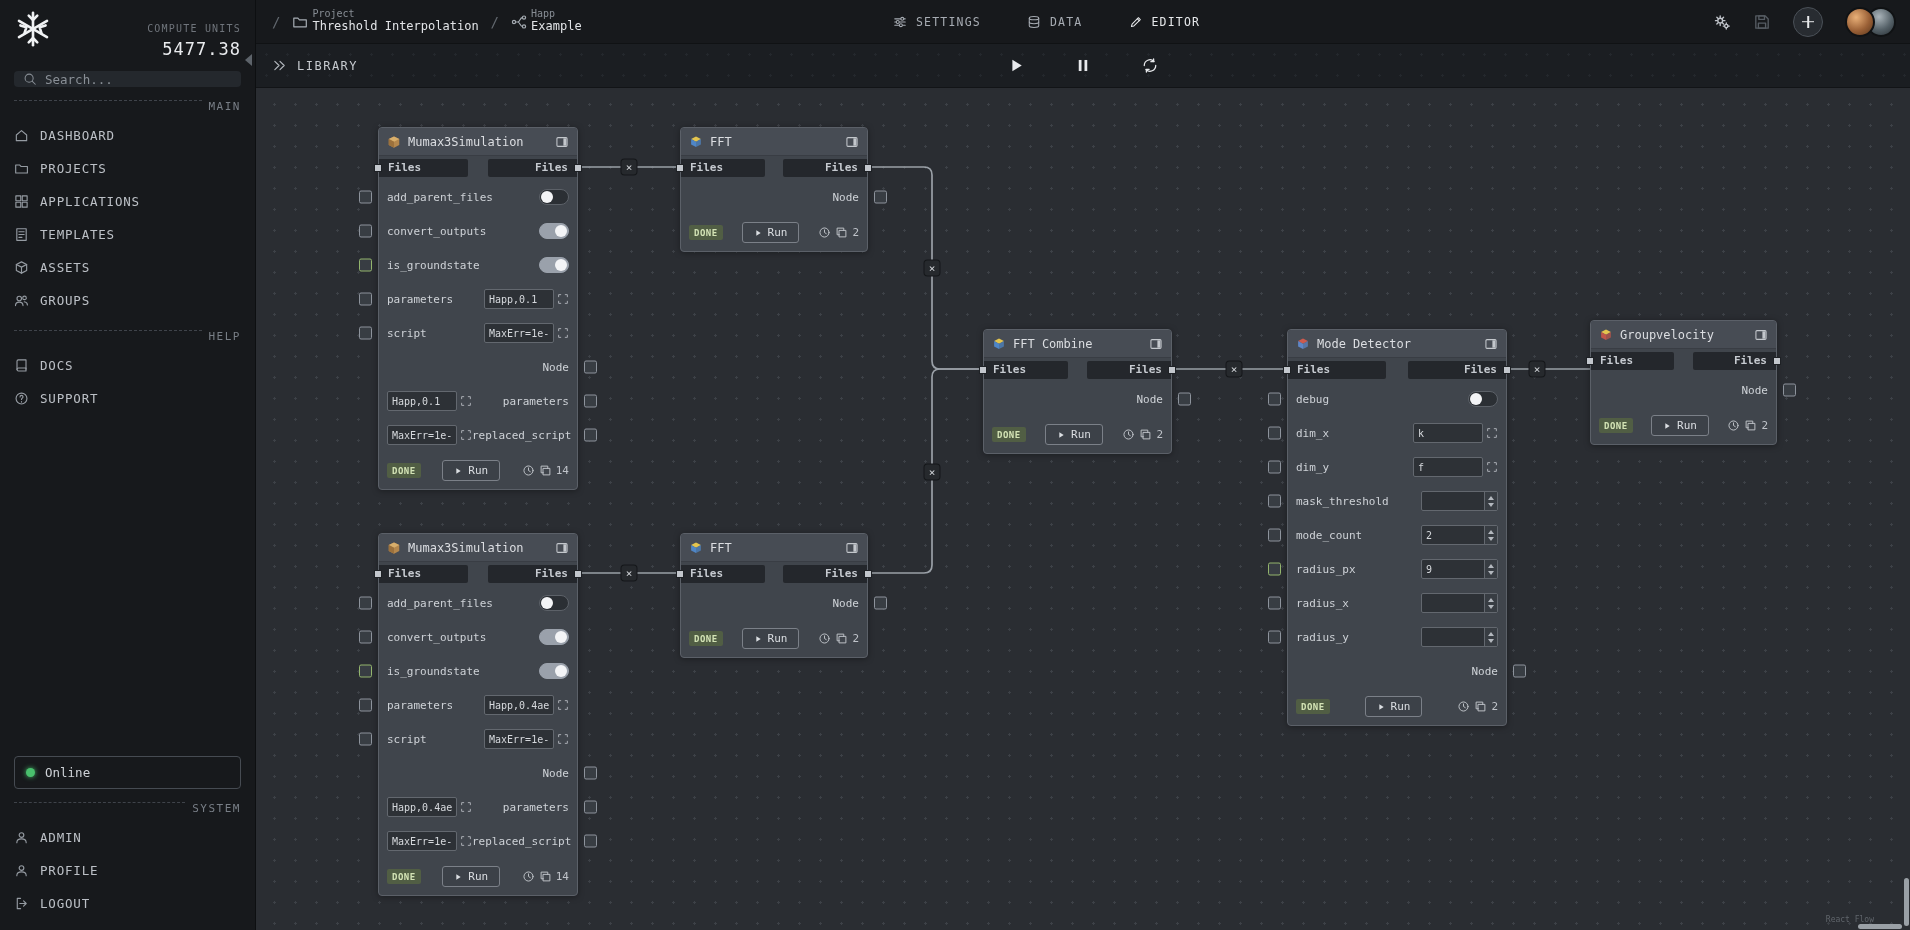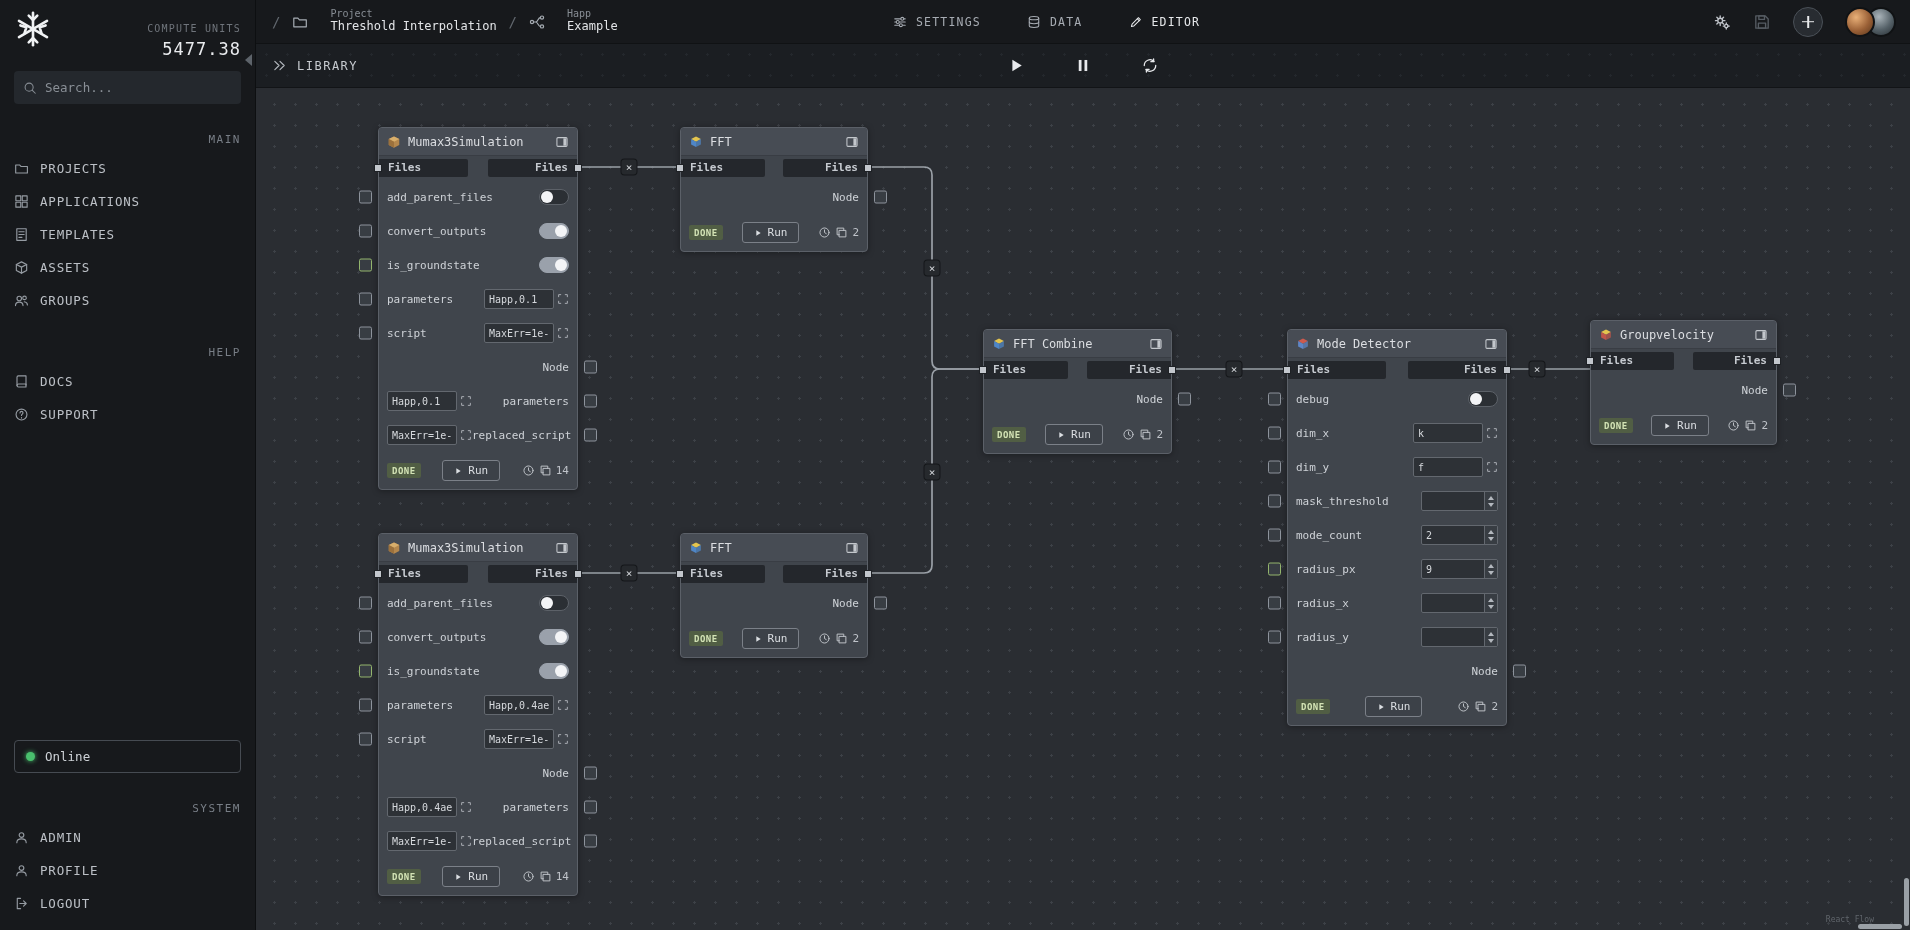--- a/index.html
+++ b/index.html
@@ -7,39 +7,39 @@
 .app{display:flex;width:100%;height:100%;}
 
 .sidebar{width:256px;flex:none;background:#17191c;border-right:1px solid #0d0f11;display:flex;flex-direction:column;position:relative;}
 .sb-top{display:flex;justify-content:space-between;align-items:flex-start;padding:10px 14px 2px;}
 .logo-slot svg{width:38px;height:38px;stroke-width:1.1px;}
 .logo-slot{color:#f0f2f4;display:block;}
 .cu{text-align:right;}
 .cu-label{font-size:10px;color:#6f747b;letter-spacing:1.2px;margin-top:13px;}
 .cu-value{font-size:17px;color:#e9ebee;letter-spacing:1px;margin-top:5px;}
 .collapse{position:absolute;right:3px;top:54px;width:0;height:0;border-top:6px solid transparent;border-bottom:6px solid transparent;border-right:7px solid #5d636a;cursor:pointer;}
-.sb-search{margin:10px 14px 0;height:33px;background:#24282d;border-radius:4px;display:flex;align-items:center;gap:8px;padding:0 9px;}
+.sb-search{margin:10px 14px 0;height:16px;background:#24282d;border-radius:4px;display:flex;align-items:center;gap:8px;padding:0 9px;}
 .sb-search .ic{width:14px;height:14px;color:#878d94;}
 .sb-search input{flex:1;background:transparent;border:none;outline:none;color:#c9cdd2;font:12.5px "DejaVu Sans Mono",monospace;}
 .sb-search input::placeholder{color:#898f96;}
 .sb-nav{padding:0 14px;}
-.sb-divider{display:flex;align-items:flex-end;gap:15px;margin:13px 0 6px;flex-direction:column;}
+.sb-divider{display:flex;align-items:flex-start;gap:7px;margin:13px 0 6px;}
 .dl{flex:1;border-top:1px dashed #3f434a;}
 .dt{font-size:11px;color:#787e86;letter-spacing:1.5px;}
 .sb-item{display:flex;align-items:center;gap:11px;height:33px;color:#bcc0c6;font-size:12.5px;letter-spacing:.8px;cursor:pointer;white-space:nowrap;}
 .sb-item .ic{width:15px;height:15px;color:#959ba2;flex:none;}
 .sb-bottom{margin-top:auto;padding:0 14px 10px;}
 .online{display:flex;align-items:center;gap:10px;border:1px solid #464b52;border-radius:4px;height:33px;padding:0 11px;color:#ced2d7;font-size:12.5px;}
 .dot{width:9px;height:9px;border-radius:50%;flex:none;}
 
 .main{flex:1;display:flex;flex-direction:column;min-width:0;}
 .topbar{height:44px;flex:none;background:#17191c;display:flex;align-items:center;padding:0 14px 0 16px;position:relative;border-bottom:1px solid #101214;}
 .crumbs{display:flex;align-items:center;gap:12px;}
 .sep{color:#62686f;font-size:14px;}
-.crumb{display:flex;align-items:center;gap:22px;cursor:pointer;}
+.crumb{display:flex;align-items:center;gap:4px;cursor:pointer;}
 .c-ic{display:flex;color:#a6acb3;}
 .c-ic .ic{width:16px;height:16px;}
 .c-kind{display:block;font-size:10px;color:#878d94;line-height:1.15;}
 .c-name{display:block;font-size:12px;color:#e2e4e7;line-height:1.3;white-space:nowrap;}
 .tabs{position:absolute;left:637px;top:0;display:flex;align-items:center;gap:46px;height:100%;}
 .tab{display:flex;align-items:center;gap:9px;color:#a7acb3;font-size:11.5px;letter-spacing:1.2px;cursor:pointer;height:100%;}
 .tab .ic{width:14px;height:14px;}
 .tab.active{color:#e7e9eb;}
 .actions{margin-left:auto;display:flex;align-items:center;gap:22px;}
 .act-btn{cursor:pointer;display:flex;color:#c0c4ca;}
@@ -144,20 +144,28 @@
       <input placeholder="Search..." style="">
     </div>
     <nav class="sb-nav" id="sbnav">
         <div class="sb-divider">
           <span class="dl"></span>
           <span class="dt">MAIN</span>
         </div>
         <div class="sb-item">
           <span class="ic-wrap" style="display:flex">
             <svg class="ic" viewBox="0 0 16 16" style="width: 15px; height: 15px; color: rgb(149, 155, 162);">
+              <path d="M2.5 7.5 8 2.8l5.5 4.7V13.5h-11z"></path>
+            </svg>
+          </span>
+          <span>DASHBOARD</span>
+        </div>
+        <div class="sb-item">
+          <span class="ic-wrap" style="display:flex">
+            <svg class="ic" viewBox="0 0 16 16" style="width: 15px; height: 15px; color: rgb(149, 155, 162);">
               <path d="M1.8 12.8V4.2h4.1l1.5 1.6h6.9v7z"></path>
             </svg>
           </span>
           <span>PROJECTS</span>
         </div>
         <div class="sb-item">
           <span class="ic-wrap" style="display:flex">
             <svg class="ic" viewBox="0 0 16 16" style="width: 15px; height: 15px; color: rgb(149, 155, 162);">
               <rect x="2" y="2" width="5.2" height="5.2"></rect>
               <rect x="8.8" y="2" width="5.2" height="5.2"></rect>

